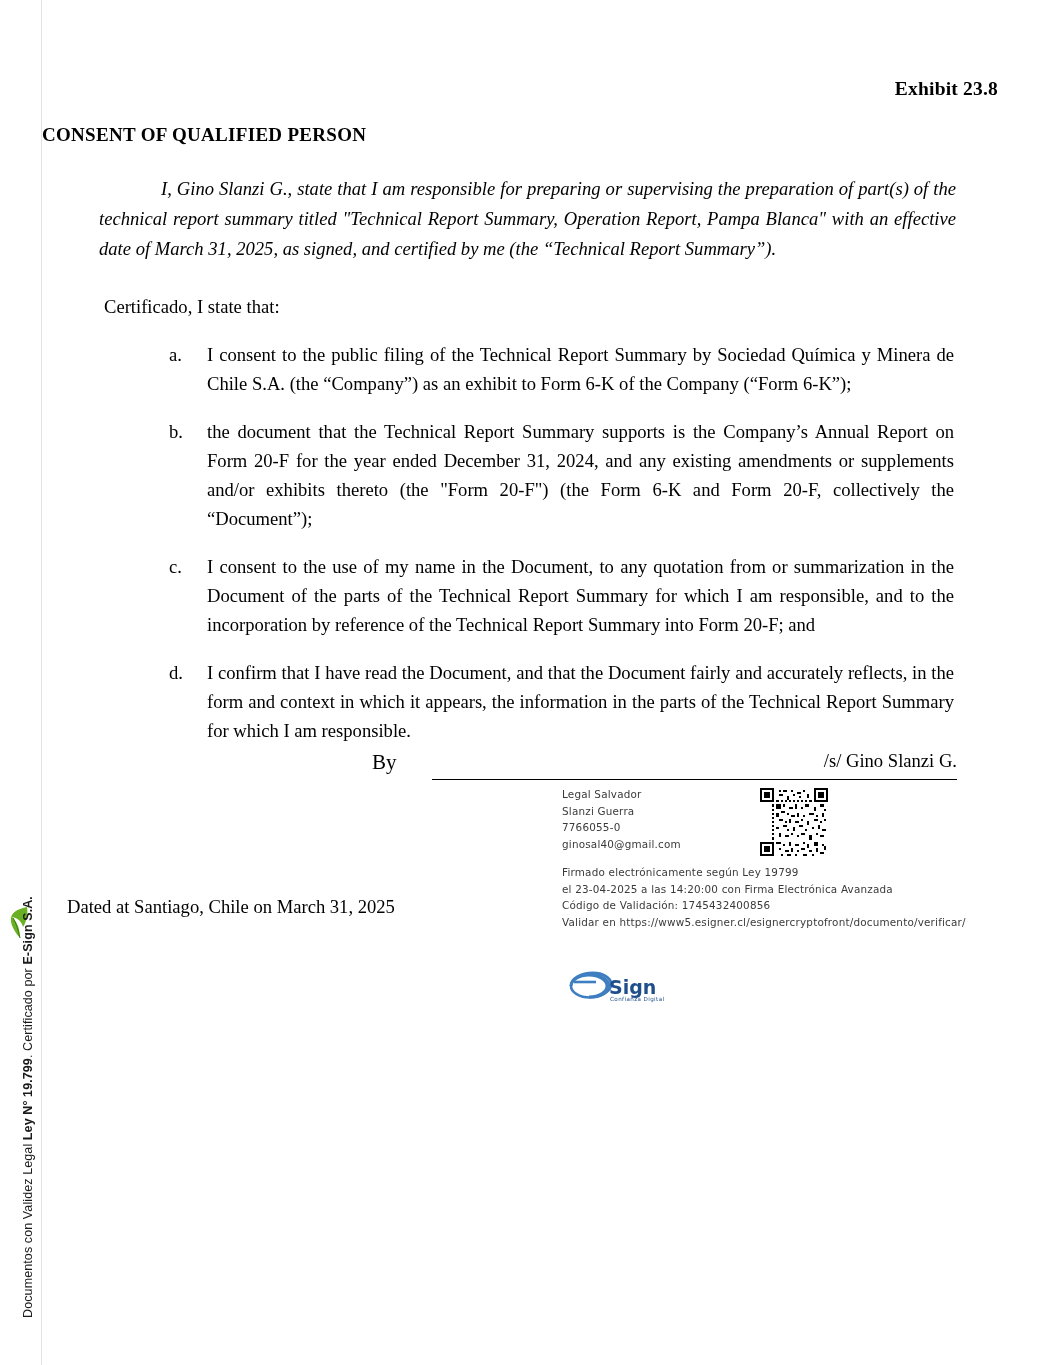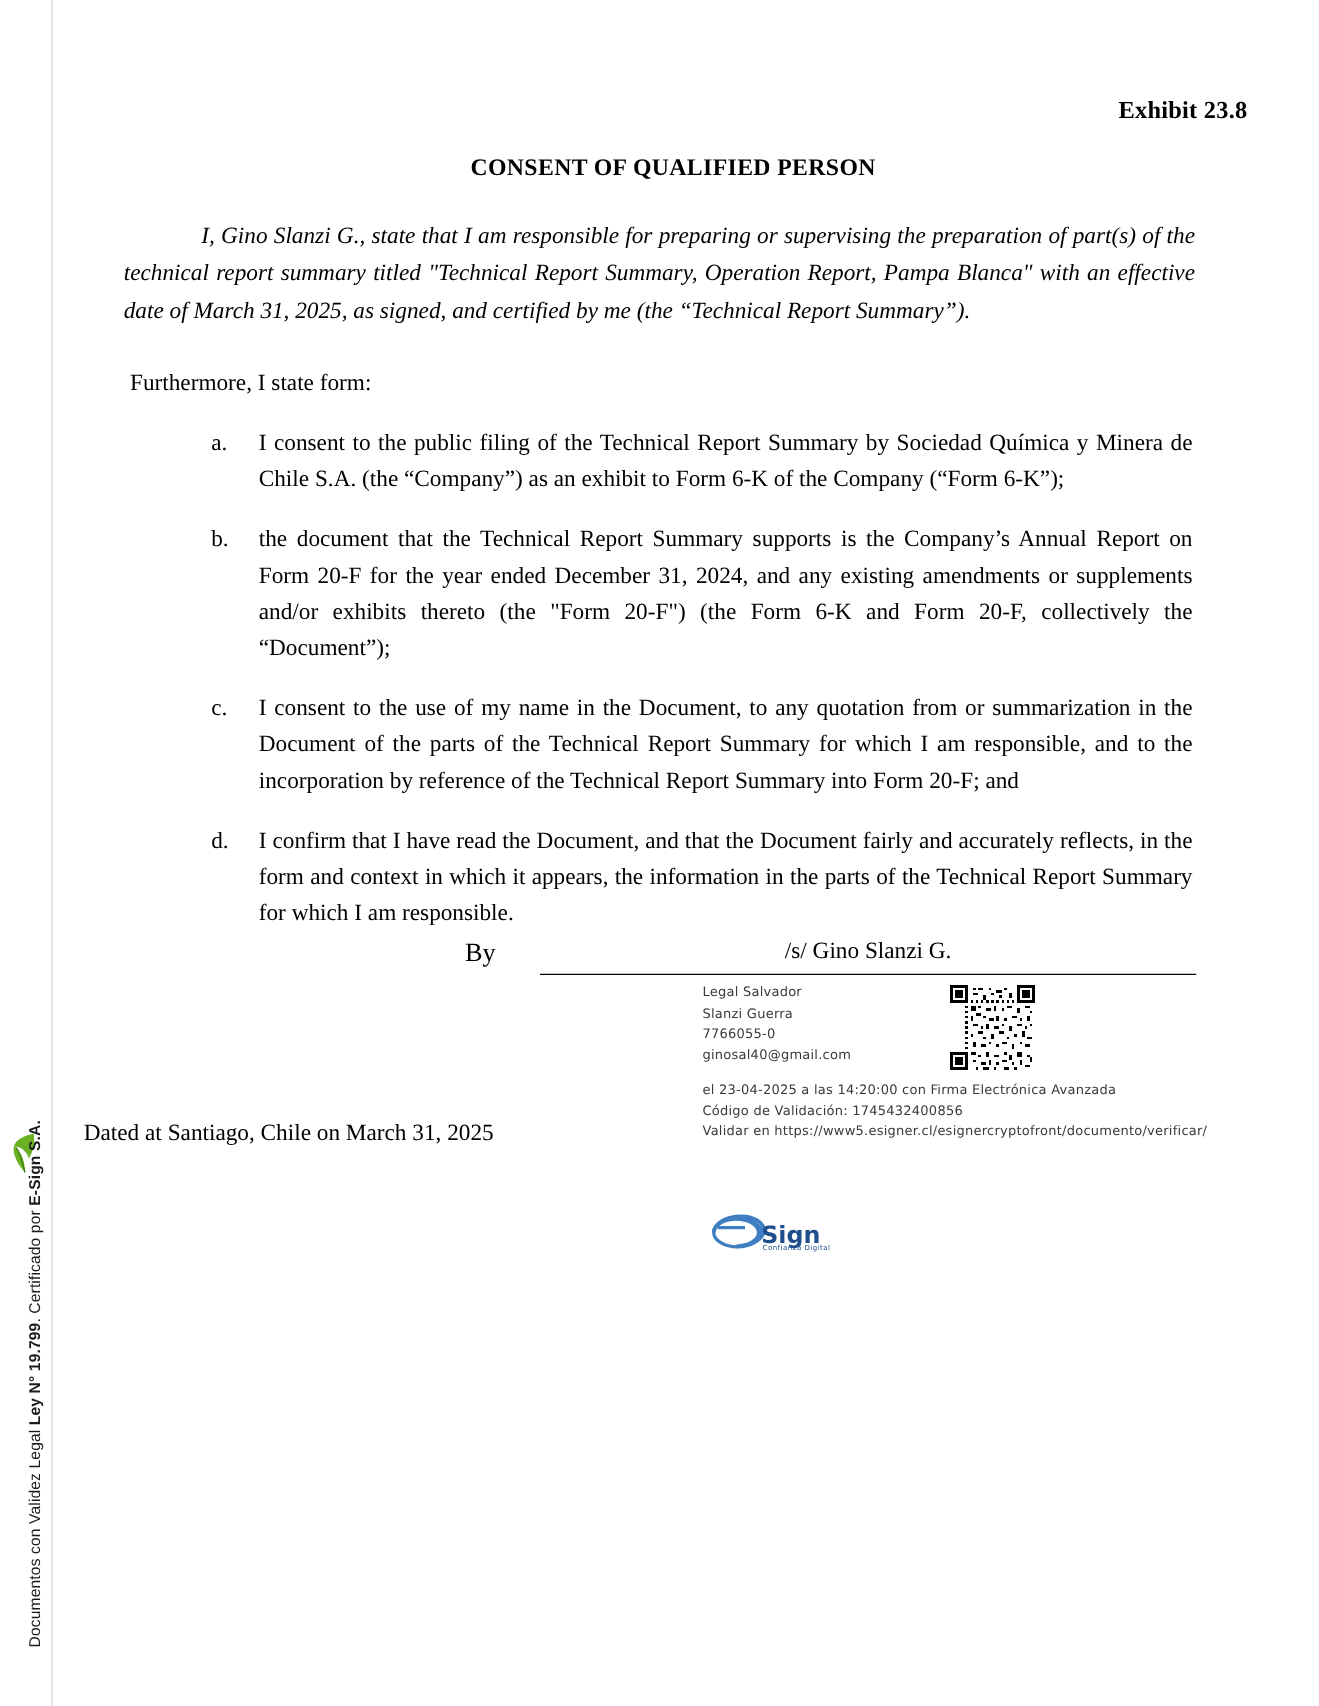--- a/index.html
+++ b/index.html
@@ -72,21 +72,20 @@
     font-size: 19.5px;
     font-weight: bold;
     letter-spacing: 0.2px;
   }
 
   .doc-title {
     position: absolute;
     left: 0;
     right: 0;
     top: 124px;
-    text-align: center;
     font-size: 19px;
     font-weight: bold;
     letter-spacing: 0.3px;
     padding-right: 20px;
   }
 
   .para-intro {
     position: absolute;
     left: 57px;
     top: 174px;
@@ -144,21 +143,21 @@
     left: 390px;
     top: 779px;
     width: 525px;
     border-bottom: 1.3px solid #000;
   }
   .sig-name {
     position: absolute;
     left: 390px;
     top: 750px;
     width: 525px;
-    text-align: center;
+    text-align: right;
     font-size: 18.6px;
   }
 
   .stamp {
     position: absolute;
     left: 520px;
     top: 786px;
     width: 400px;
     font-family: "DejaVu Sans", sans-serif;
     color: #333333;
@@ -245,21 +244,21 @@
 <div class="sheet-edge"></div>
 
 <div class="page">
 
   <div class="exhibit">Exhibit 23.8</div>
 
   <div class="doc-title">CONSENT OF QUALIFIED PERSON</div>
 
   <div class="para-intro">I, Gino Slanzi G., state that I am responsible for preparing or supervising the preparation of part(s) of the technical report summary titled "Technical Report Summary, Operation Report, Pampa Blanca" with an effective date of March 31, 2025, as signed, and certified by me (the “Technical Report Summary”).</div>
 
-  <div class="furthermore">Furthermore, I state form:</div>
+  <div class="furthermore">Certificado, I state that:</div>
 
   <div class="list">
     <div class="list-item">
       <div class="list-marker">a.</div>
       <div class="list-text">I consent to the public filing of the Technical Report Summary by Sociedad Química y Minera de Chile S.A. (the “Company”) as an exhibit to Form 6-K of the Company (“Form 6-K”);</div>
     </div>
     <div class="list-item">
       <div class="list-marker">b.</div>
       <div class="list-text">the document that the Technical Report Summary supports is the Company’s Annual Report on Form 20-F for the year ended December 31, 2024, and any existing amendments or supplements and/or exhibits thereto (the "Form 20-F") (the Form 6-K and Form 20-F, collectively the “Document”);</div>
     </div>
@@ -401,20 +400,21 @@
             <rect x="13" y="32" width="2" height="1"></rect>
           <rect x="17" y="32" width="1" height="1"></rect>
             <rect x="21" y="32" width="2" height="1"></rect>
           <rect x="25" y="32" width="1" height="1"></rect>
             <rect x="31" y="28" width="1" height="2"></rect>
         </g>
       </svg>
     </div>
 
     <div class="stamp-legal">
+      <div>Firmado electrónicamente según Ley 19799</div>
       <div>el 23-04-2025 a las 14:20:00 con Firma Electrónica Avanzada</div>
       <div>Código de Validación: 1745432400856</div>
       <div>Validar en  https://www5.esigner.cl/esignercryptofront/documento/verificar/</div>
     </div>
   </div>
 
   <div class="esign-logo">
     <svg viewBox="0 0 115 34" width="115" height="34" aria-hidden="true">
       <path d="M6 17 a18 11 0 1 1 18 11 a22 13 0 0 0 22 -13 a18 11 0 0 0 -18 -11 a22 13 0 0 0 -22 13 Z" fill="none" stroke="#3f7fc1" stroke-width="3"></path>
       <ellipse cx="25" cy="17" rx="19" ry="11.5" fill="none" stroke="#3f7fc1" stroke-width="2.6"></ellipse>

